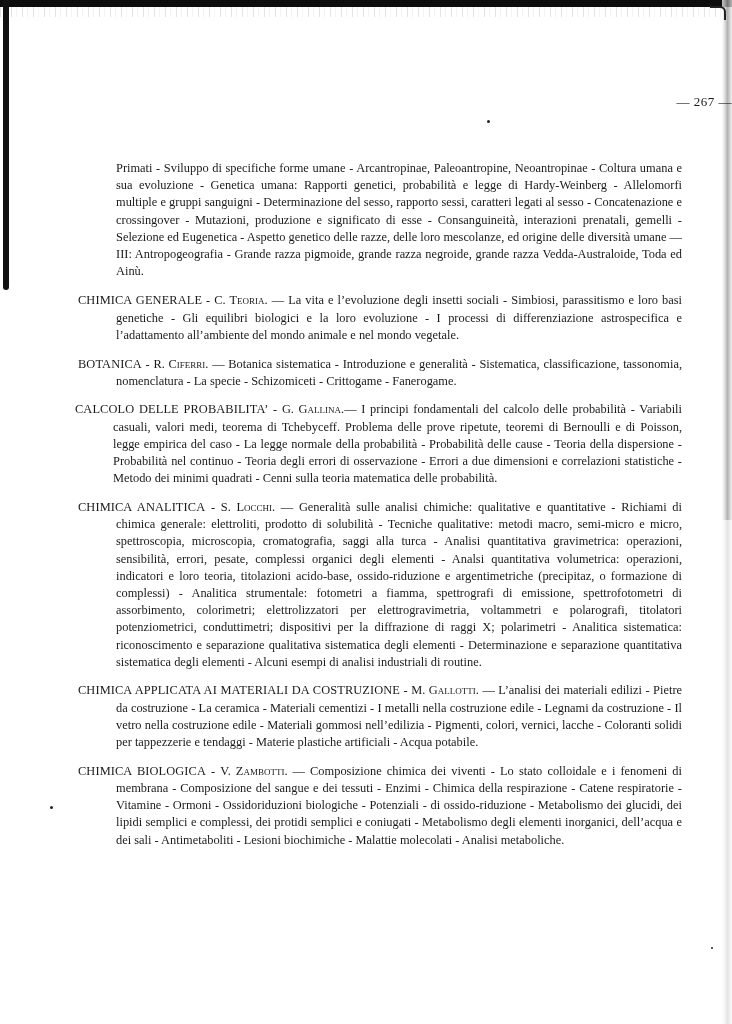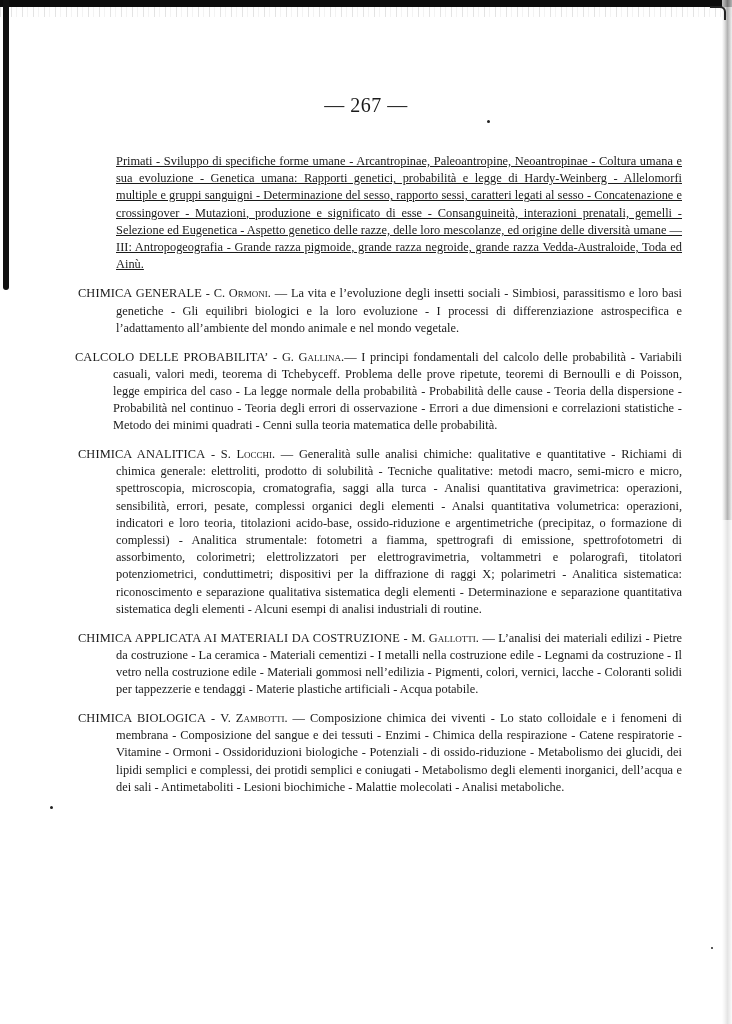--- a/index.html
+++ b/index.html
@@ -37,35 +37,34 @@
     background: #ffffff;
     opacity: 0.65;
   }
   .scan-corner {
     position: absolute; right: 6px; top: 6px; width: 14px; height: 12px;
     border-top: 2px solid #222; border-right: 2px solid #222;
     border-radius: 0 6px 0 0;
   }
   .page-number {
     position: absolute; left: 0; top: 94px; width: 732px;
-    text-align: center;
-    font-size: 20px;
+    text-align: right;
+    font-size: 13px;
     letter-spacing: 0.5px;
   }
   .content {
     position: absolute; left: 78px; top: 153px; width: 604px;
     font-size: 12.4px;
     line-height: 17.2px;
     text-align: justify;
   }
   .para-cont {
     padding-left: 38px;
-    margin: 0 0 12px 0;
+    margin: 7px 0 12px 0;
     text-align: justify;
-    text-decoration: underline;
   }
   .entry {
     margin: 0 0 11.5px 0;
     padding-left: 38px;
     text-indent: -38px;
     text-align: justify;
   }
   .entry.calcolo { margin-left: -3px; font-family: Liberation Serif, serif; }
   .entry-title { letter-spacing: 0.1px; }
   .author { font-variant: small-caps; }
@@ -87,23 +86,26 @@
 <div class="speck" style="left:50px; top:806px;"></div>
 <div class="speck" style="left:711px; top:947px; width:2px; height:2px;"></div>
 
 <div class="page-number">— 267 —</div>
 
 <div class="content">
 
   <p class="para-cont">Primati - Sviluppo di specifiche forme umane - Arcantropinae, Paleoantropine, Neoantropinae - Coltura umana e sua evoluzione - Genetica umana: Rapporti genetici, probabilità e legge di Hardy-Weinberg - Allelomorfi multiple e gruppi sanguigni - Determinazione del sesso, rapporto sessi, caratteri legati al sesso - Concatenazione e crossingover - Mutazioni, produzione e significato di esse - Consanguineità, interazioni prenatali, gemelli - Selezione ed Eugenetica - Aspetto genetico delle razze, delle loro mescolanze, ed origine delle diversità umane — III: Antropogeografia - Grande razza pigmoide, grande razza negroide, grande razza Vedda-Australoide, Toda ed Ainù.</p>
 
   <p class="entry">
-    <span class="entry-title">CHIMICA GENERALE</span><span> - </span><span class="author">C. Ormoni.</span><span> — </span><span>La vita e l’evoluzione degli insetti sociali - Simbiosi, parassitismo e loro basi genetiche - Gli equilibri biologici e la loro evoluzione - I processi di differenziazione astrospecifica e l’adattamento all’ambiente del mondo animale e nel mondo vegetale.</span>
+    <span class="entry-title">CHIMICA GENERALE</span><span> - </span><span class="author">C. Teoria.</span><span> — </span><span>La vita e l’evoluzione degli insetti sociali - Simbiosi, parassitismo e loro basi genetiche - Gli equilibri biologici e la loro evoluzione - I processi di differenziazione astrospecifica e l’adattamento all’ambiente del mondo animale e nel mondo vegetale.</span>
   </p>
 
+  <p class="entry">
+    <span class="entry-title">BOTANICA</span><span> - </span><span class="author">R. Ciferri.</span><span> — </span><span>Botanica sistematica - Introduzione e generalità - Sistematica, classificazione, tassonomia, nomenclatura - La specie - Schizomiceti - Crittogame - Fanerogame.</span>
+  </p>
 
   <p class="entry calcolo">
     <span class="entry-title">CALCOLO DELLE PROBABILITA’</span><span> - </span><span class="author">G. Gallina.</span><span>— </span><span>I principi fondamentali del calcolo delle probabilità - Variabili casuali, valori medi, teorema di Tchebyceff. Problema delle prove ripetute, teoremi di Bernoulli e di Poisson, legge empirica del caso - La legge normale della probabilità - Probabilità delle cause - Teoria della dispersione - Probabilità nel continuo - Teoria degli errori di osservazione - Errori a due dimensioni e correlazioni statistiche - Metodo dei minimi quadrati - Cenni sulla teoria matematica delle probabilità.</span>
   </p>
 
   <p class="entry">
     <span class="entry-title">CHIMICA ANALITICA</span><span> - </span><span class="author">S. Locchi.</span><span> — </span><span>Generalità sulle analisi chimiche: qualitative e quantitative - Richiami di chimica generale: elettroliti, prodotto di solubilità - Tecniche qualitative: metodi macro, semi-micro e micro, spettroscopia, microscopia, cromatografia, saggi alla turca - Analisi quantitativa gravimetrica: operazioni, sensibilità, errori, pesate, complessi organici degli elementi - Analsi quantitativa volumetrica: operazioni, indicatori e loro teoria, titolazioni acido-base, ossido-riduzione e argentimetriche (precipitaz, o formazione di complessi) - Analitica strumentale: fotometri a fiamma, spettrografi di emissione, spettrofotometri di assorbimento, colorimetri; elettrolizzatori per elettrogravimetria, voltammetri e polarografi, titolatori potenziometrici, conduttimetri; dispositivi per la diffrazione di raggi X; polarimetri - Analitica sistematica: riconoscimento e separazione qualitativa sistematica degli elementi - Determinazione e separazione quantitativa sistematica degli elementi - Alcuni esempi di analisi industriali di routine.</span>
   </p>
 
   <p class="entry">

